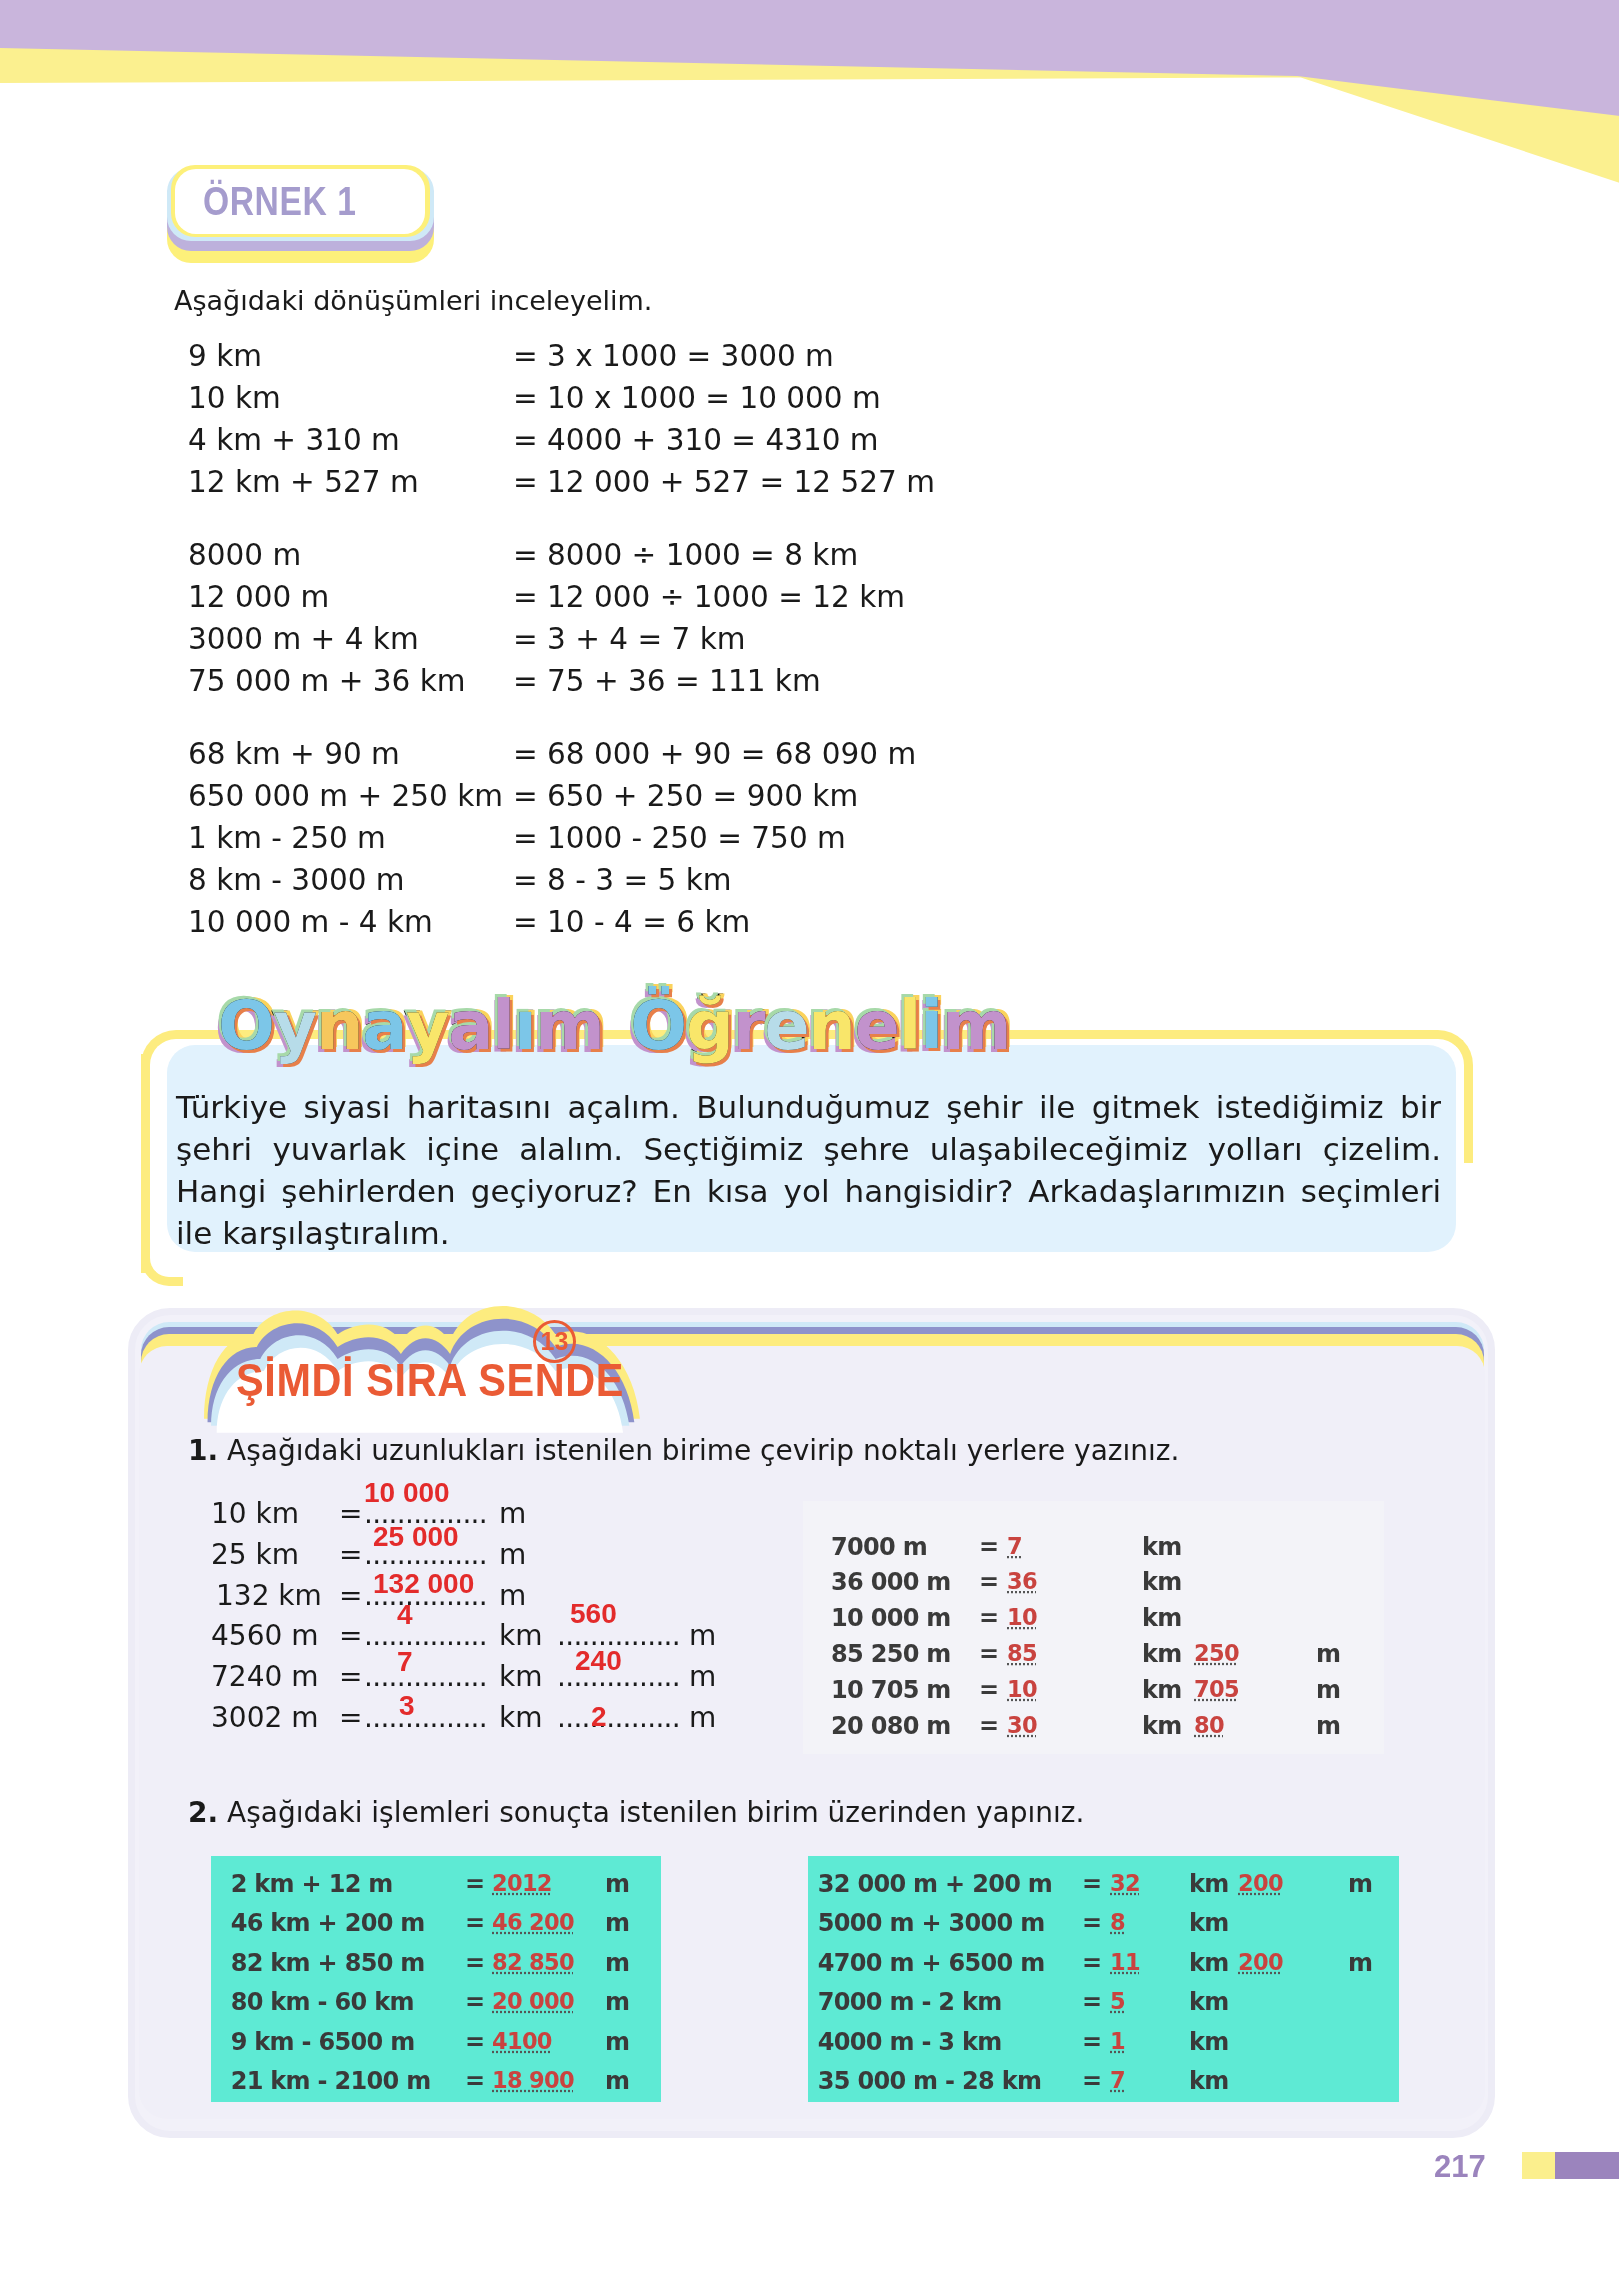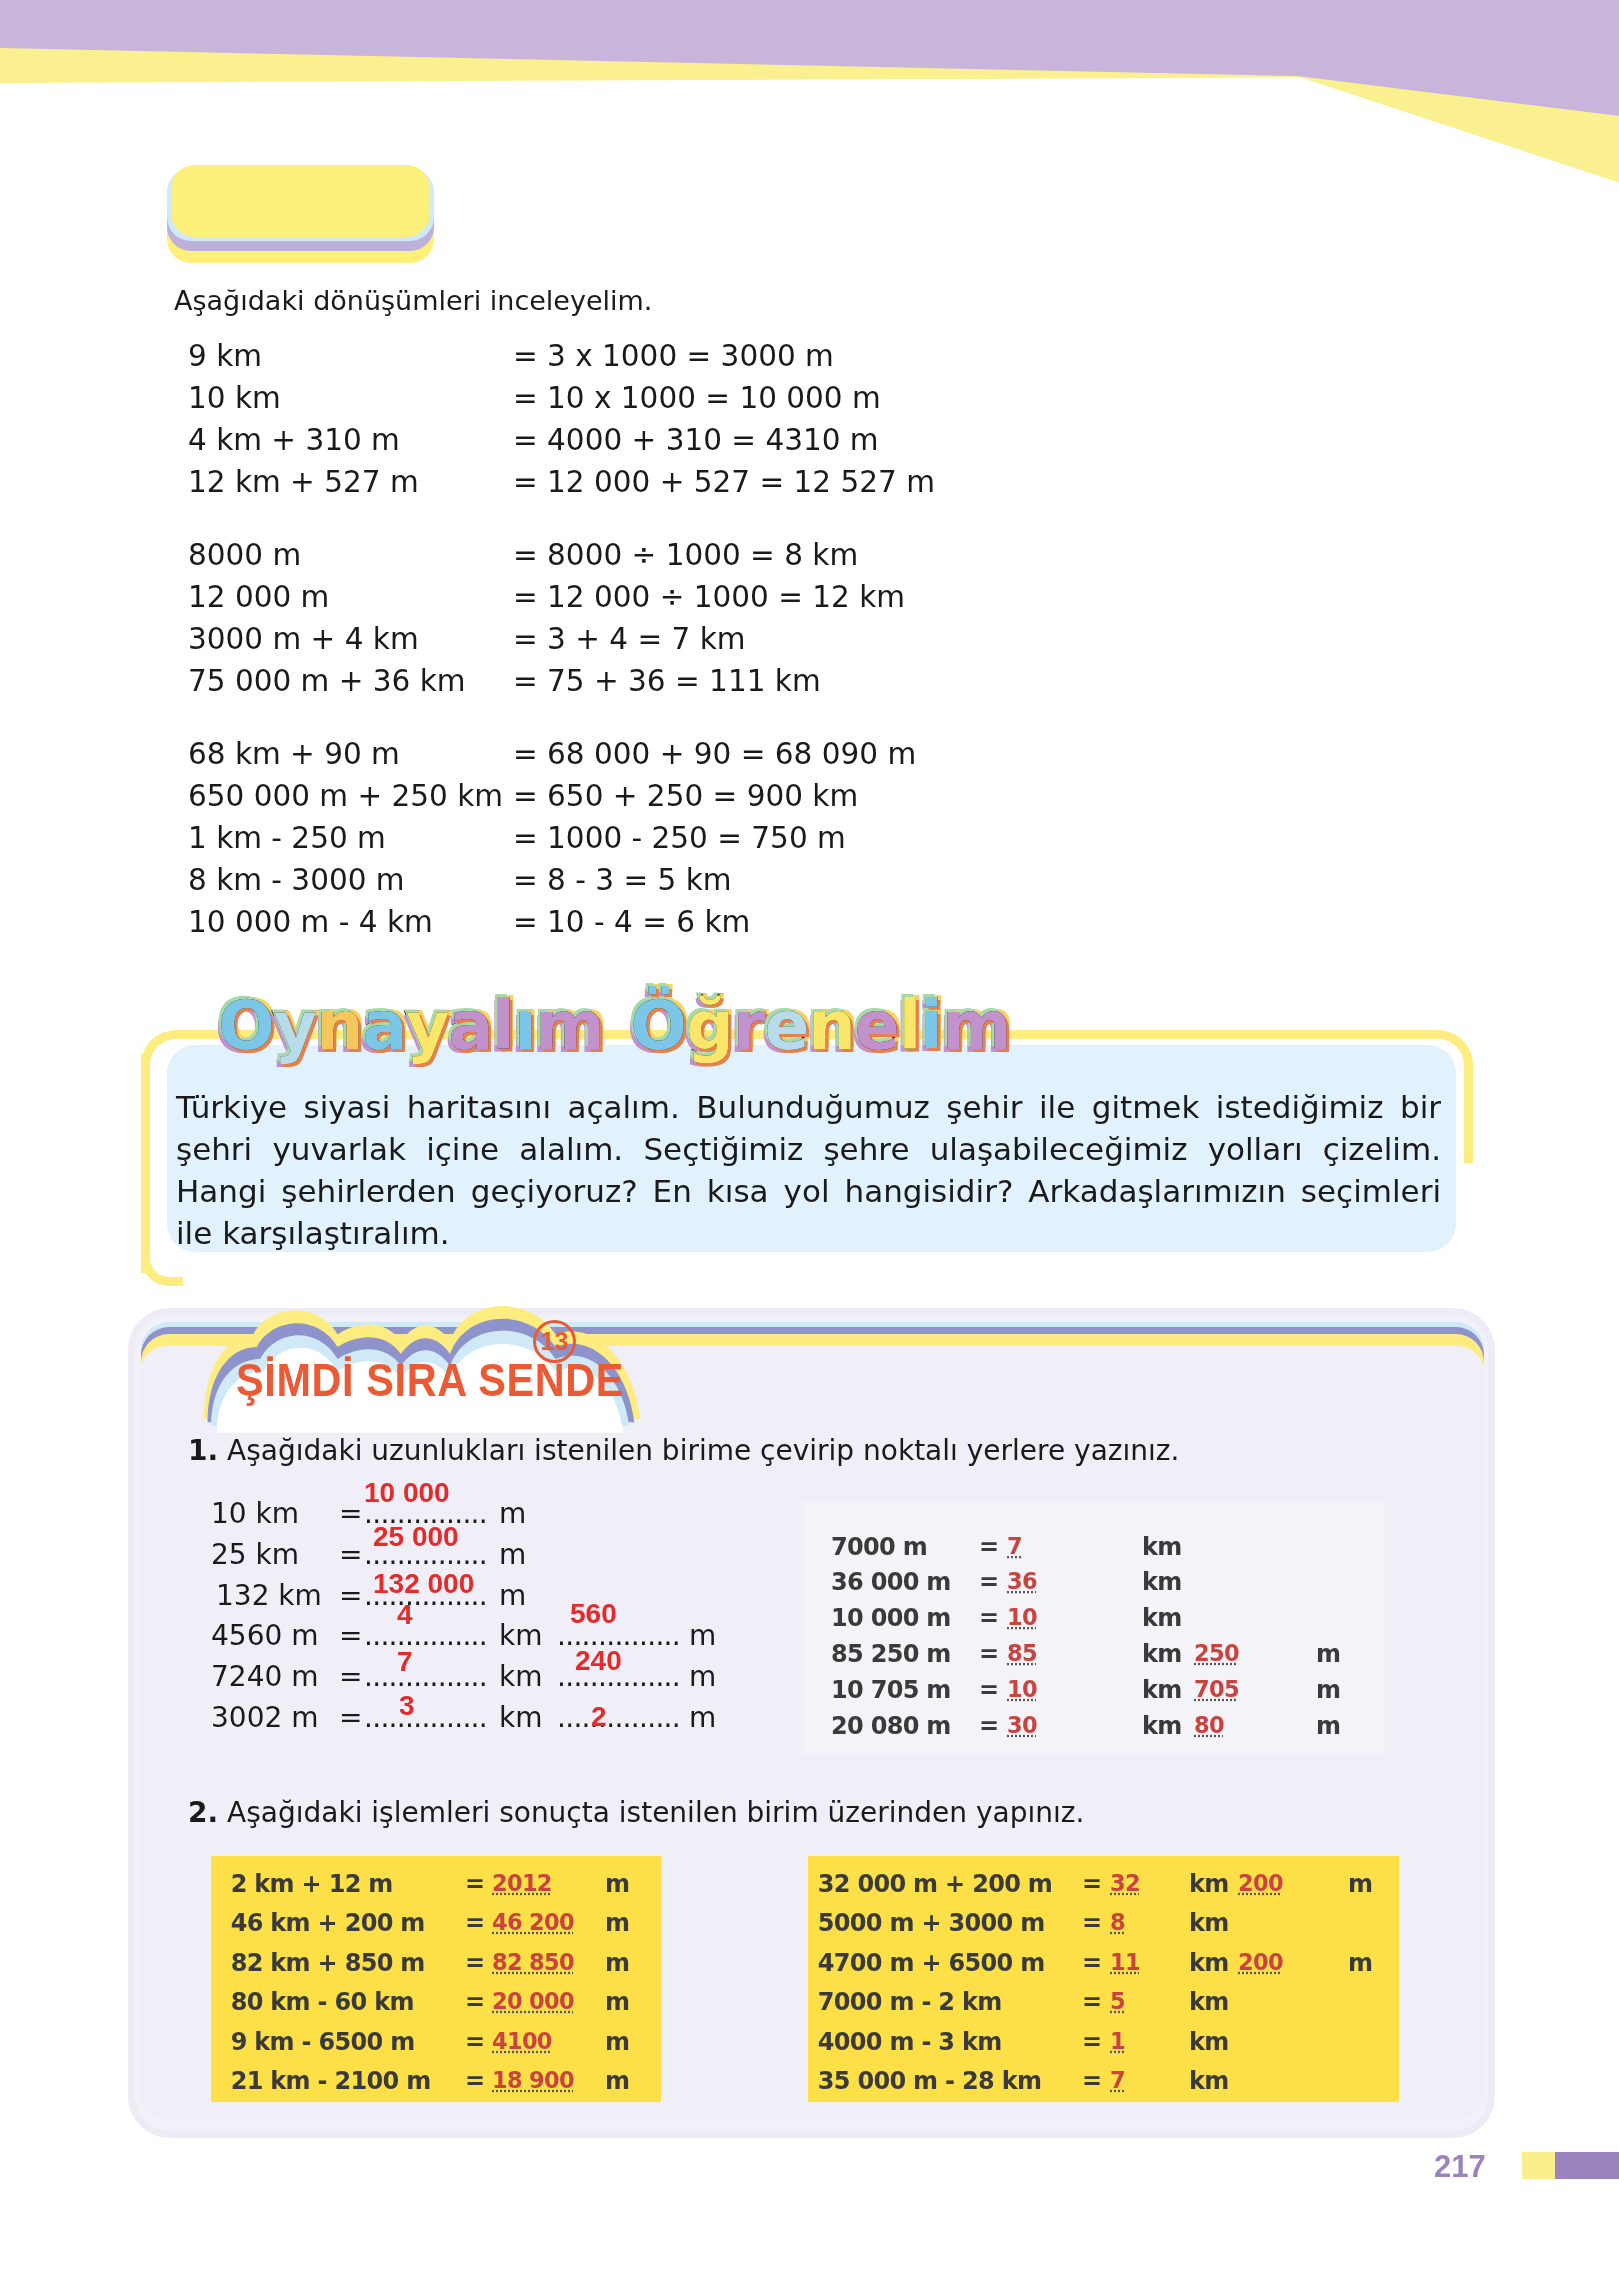--- a/index.html
+++ b/index.html
@@ -73,21 +73,21 @@
   .dots { letter-spacing:-0.7px; }
 
   
   .q1r { position:absolute; left:803px; top:1501px; width:581px; height:253px; background:#f3f3f8; }
   .scan { font-family:"DejaVu Sans", sans-serif; font-weight:bold; color:#3a3a3a; font-size:24px; letter-spacing:-0.7px; }
   .scan-row { position:absolute; white-space:nowrap; }
   .scan-fill { position:absolute; color:#c9433f; font-family:"DejaVu Sans", sans-serif; font-weight:bold; font-size:22.5px;
     text-decoration:underline dotted #555; }
 
   
-  .q2l, .q2r { position:absolute; top:1856px; height:246px; background:#fde047; }
+  .q2l, .q2r { position:absolute; top:1856px; height:246px; background:#5eead4; }
   .q2l { left:211px; width:450px; }
   .q2r { left:808px; width:591px; }
 
   .page-num { position:absolute; left:1434px; top:2149px; font-family:"Liberation Sans", sans-serif; font-weight:bold;
     font-size:31px; color:#9b84bd; }
   .tab-yellow { position:absolute; left:1522px; top:2152px; width:33px; height:27px; background:#fbef8d; }
   .tab-purple { position:absolute; left:1555px; top:2152px; width:65px; height:27px; background:#9b84bd; }
 </style>
 </head>
 <body>
@@ -95,20 +95,23 @@
 <svg id="header-band" viewBox="0 0 2304 260" width="1620" height="183">
   <polygon points="0,0 2304,0 2304,260 1850,110 1850,110 0,118" fill="#fbf08f"></polygon>
   <polygon points="0,0 2304,0 2304,165 1845,108 0,68" fill="#c9b5dc"></polygon>
 </svg>
 
 <div class="ornek-badge">
   <div class="layer l-yellow2"></div>
   <div class="layer l-purple"></div>
   <div class="layer l-blue"></div>
   <div class="layer l-yellow"></div>
+  <div class="layer l-white">
+      <span class="ornek-title">ÖRNEK 1</span>
+    </div>
 </div>
 
 <div class="intro">Aşağıdaki dönüşümleri inceleyelim.</div>
 
 <div class="conv-table" style="top:0;">
 
   <div class="conv-row" style="top:339px">
       <span class="lhs">9 km</span>
       <span class="rhs">= 3 x 1000 = 3000 m</span>
     </div>

